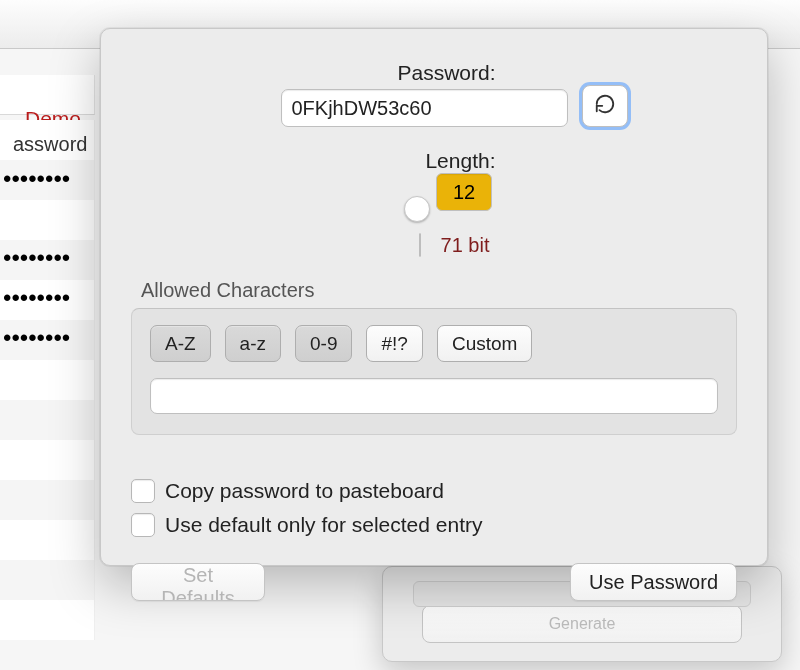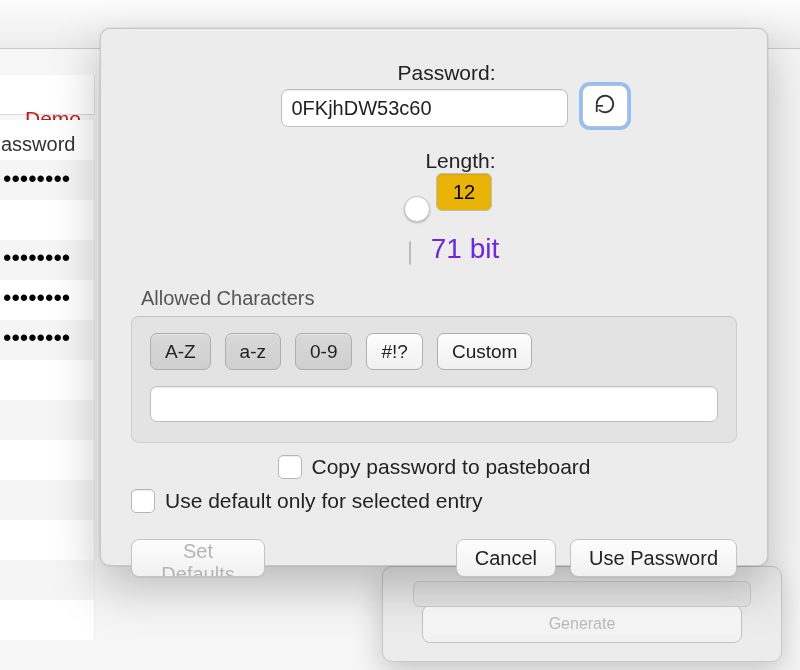--- a/index.html
+++ b/index.html
@@ -39,21 +39,21 @@
   }
   .bg .demo-tab {
     position: absolute;
     left: 25px; top: 85px;
     font-size: 21px;
     color: #b91c1c;
     margin-top: 22px;
   }
   .bg .pw-header {
     position: absolute;
-    left: 1px; top: 133px;
+    left: 13px; top: 133px;
     font-size: 20px;
     color: #333;
   }
   .bg .rows {
     position: absolute;
     left: 0; top: 120px;
     width: 95px;
   }
   .bg .row {
     height: 40px;
@@ -191,22 +191,22 @@
   .entropy-fill {
     position: absolute;
     left: 0; top: 0;
     height: 100%;
     width: 75%;
     background: linear-gradient(#69cf31, #3ea515);
     border-radius: 11px;
   }
   .entropy-text {
     margin-left: 20px;
-    font-size: 28px;
-    color: #6d28d9;
+    font-size: 20px;
+    color: #7f1d1d;
     white-space: nowrap;
   }
 
   
   .section-label {
     margin-left: 10px;
     color: #555;
     font-size: 20px;
     margin-bottom: 6px;
   }
@@ -436,29 +436,28 @@
     <div class="toggle-row">
       <button class="toggle-btn">A-Z</button>
       <button class="toggle-btn">a-z</button>
       <button class="toggle-btn">0-9</button>
       <button class="toggle-btn inactive">#!?</button>
       <button class="toggle-btn inactive">Custom</button>
     </div>
     <input class="custom-chars" type="text" value="" style="">
   </div>
 
-  <div class="check-row" style="margin-top:12px;justify-content:center;">
+  <div class="check-row" style="margin-top:44px;">
     <div class="checkbox"></div>
     <div class="check-label">Copy password to pasteboard</div>
   </div>
   <div class="check-row">
     <div class="checkbox"></div>
     <div class="check-label">Use default only for selected entry</div>
   </div>
 
   <div class="bottom-row">
     <button class="mac-btn disabled" style="width:134px;overflow:hidden;">Set Defaults</button>
     <div style="flex:1"></div>
-    <button class="mac-btn">Cancel</button>
     <button class="mac-btn" style="margin-left:14px;">Use Password</button>
   </div>
 
 </div>
 
 </body></html>

